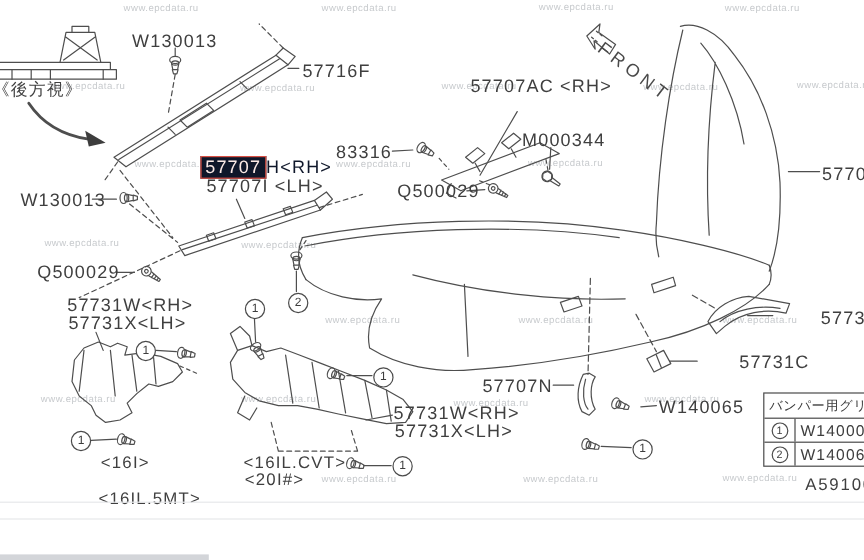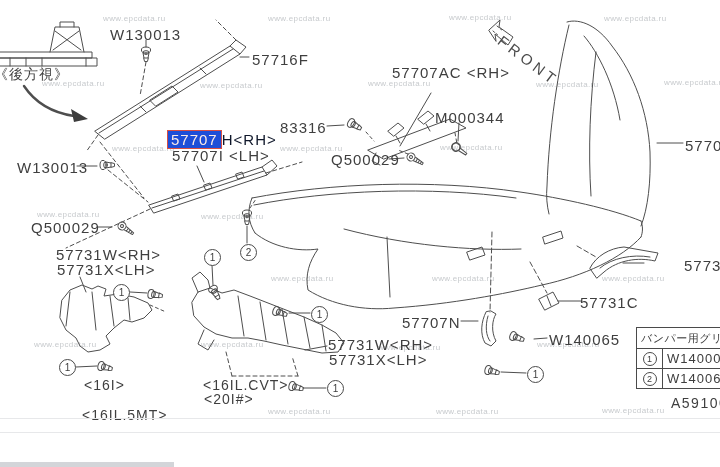--- a/index.html
+++ b/index.html
@@ -1,24 +1,24 @@
 <!DOCTYPE html>
 <html><head>
 <meta charset="utf-8">
 <style>
   html,body{margin:0;padding:0;background:#fff;}
   #stage{position:relative;width:720px;height:467px;background:#ffffff;overflow:hidden;
          font-family:"Liberation Sans",sans-serif;color:#3d3d3d;}
-  .wm{position:absolute;font-size:8px;letter-spacing:.4px;color:#c7cacd;white-space:nowrap;line-height:1;margin-top:12px;}
+  .wm{position:absolute;font-size:8px;letter-spacing:.4px;color:#c7cacd;white-space:nowrap;line-height:1;}
   .lbl{position:absolute;font-size:15px;letter-spacing:1px;color:#3f3f3f;white-space:nowrap;line-height:1;}
   .lbl.sm{font-size:14px;}
   .co{position:absolute;width:15px;height:15px;border:1.4px solid #4a4a4a;border-radius:50%;
       background:#fff;font-size:10px;line-height:15px;text-align:center;color:#3d3d3d;}
   .hlwrap{position:absolute;left:167px;top:130px;display:flex;align-items:center;}
-  .hl{display:inline-block;background:#1d4ed8;border:1px solid #d84f44;color:#fbeae6;
+  .hl{display:inline-block;background:#0f172a;border:1px solid #d84f44;color:#fbeae6;
       font-size:15px;letter-spacing:1px;padding:1px 3px;line-height:1;}
   .hlsuffix{font-size:15px;letter-spacing:1px;color:#0f172a;padding-left:0;}
   .front{position:absolute;left:505px;top:32px;transform:rotate(37deg);transform-origin:left top;
          font-size:15px;letter-spacing:4px;color:#4a4a4a;white-space:nowrap;}
   .ptable{position:absolute;left:636px;top:327px;width:104px;border:1px solid #4a4a4a;background:#fff;}
   .ptable .hdr{height:20px;border-bottom:1px solid #4a4a4a;font-size:11px;letter-spacing:.5px;
                display:flex;align-items:center;padding-left:4px;white-space:nowrap;overflow:hidden;}
   .ptable .row{height:19px;display:flex;align-items:stretch;}
   .ptable .row+.row{border-top:1px solid #4a4a4a;}
   .ptable .c1{width:25px;border-right:1px solid #4a4a4a;display:flex;align-items:center;justify-content:center;}
@@ -229,21 +229,21 @@
 
   <div class="lbl" style="left:17px;top:160px">W130013</div>
   <div class="lbl" style="left:31px;top:220px">Q500029</div>
   <div class="lbl" style="left:56px;top:247px">57731W&lt;RH&gt;</div>
   <div class="lbl" style="left:57px;top:262px">57731X&lt;LH&gt;</div>
 
   <div class="front">FRONT</div>
 
   <div class="lbl" style="left:685px;top:138px">5770</div>
   <div class="lbl" style="left:684px;top:258px">57731CA</div>
-  <div class="lbl" style="left:580px;top:295px">57731C</div>
+  <div class="lbl" style="left:616px;top:295px">57731C</div>
   <div class="lbl" style="left:402px;top:315px">57707N</div>
   <div class="lbl" style="left:549px;top:332px">W140065</div>
 
   <div class="lbl" style="left:328px;top:337px">57731W&lt;RH&gt;</div>
   <div class="lbl" style="left:329px;top:352px">57731X&lt;LH&gt;</div>
 
   <div class="lbl sm" style="left:84px;top:378px">&lt;16I&gt;</div>
   <div class="lbl sm" style="left:82px;top:408px">&lt;16IL.5MT&gt;</div>
   <div class="lbl sm" style="left:203px;top:378px">&lt;16IL.CVT&gt;</div>
   <div class="lbl sm" style="left:204px;top:392px">&lt;20I#&gt;</div>

